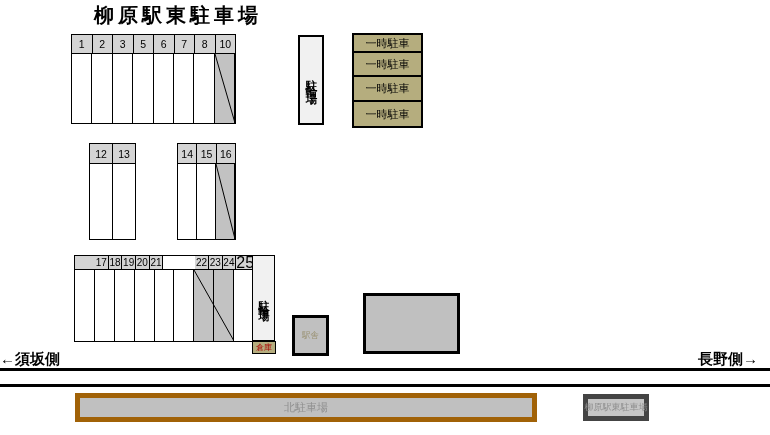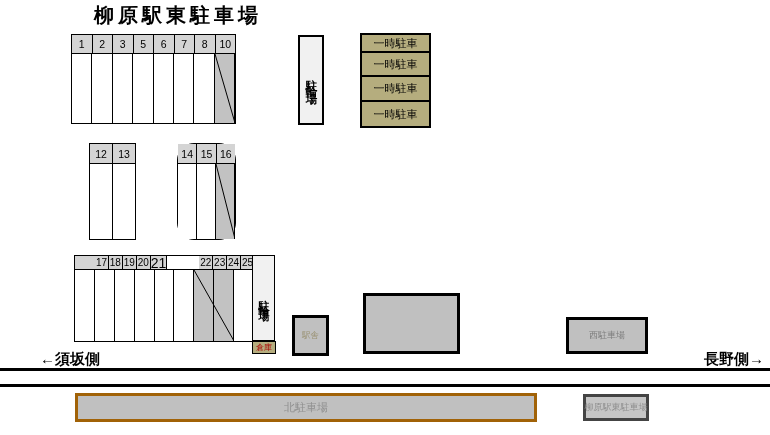--- a/index.html
+++ b/index.html
@@ -26,37 +26,37 @@
   .bc.shaded { background:#c2c2c2; }
   .diag { position:absolute; top:0; pointer-events:none; }
   
   .vstrip {
     position:absolute; background:#f1f1f1; border:2px solid #000;
     display:flex; align-items:center; justify-content:center;
   }
   .vtext { writing-mode:vertical-rl; text-orientation:upright; font-size:11.5px; letter-spacing:7px; font-weight:bold; }
   
   .tempbox {
-    position:absolute; left:360px; width:71px; background:#b5ad7e; border:2px solid #000;
+    position:absolute; left:352px; width:71px; background:#b5ad7e; border:2px solid #000;
     display:flex; align-items:center; justify-content:center; font-size:11px; white-space:nowrap;
   }
   
   .bigbox {
     position:absolute; background:#c0c0c0; border:3px solid #000;
     display:flex; align-items:center; justify-content:center; white-space:nowrap;
   }
   .storage {
     position:absolute; left:252px; top:341px; width:24px; height:13px;
     background:#b5ad7e; border:1px solid #000; color:#aa0000; font-size:8px;
     display:flex; align-items:center; justify-content:center; white-space:nowrap; overflow:hidden;
   }
   .rail { position:absolute; left:0; width:770px; height:3px; background:#000; }
-  .dir { position:absolute; top:350px; font-size:15px; font-weight:bold; white-space:nowrap;padding-left:40px; }
+  .dir { position:absolute; top:350px; font-size:15px; font-weight:bold; white-space:nowrap; }
   .flatbox {
-    position:absolute; background:#c0c0c0; border:3px solid #a16207;
+    position:absolute; background:#c0c0c0; border:5px solid #a16207;
     display:flex; align-items:center; justify-content:center; white-space:nowrap;
   }
 </style>
 </head>
 <body>
 
 <div id="stage">
 
   <div class="title">柳原駅東駐車場</div>
 
@@ -90,21 +90,21 @@
     <div class="hdr" style="height:20px;">
       <div class="hc">12</div>
       <div class="hc">13</div>
     </div>
     <div class="bod">
       <div class="bc"></div>
       <div class="bc"></div>
     </div>
   </div>
 
-  <div class="block" style="left:177px; top:143px; width:59px; height:97px;border-radius:17px;">
+  <div class="block" style="left:177px; top:143px; width:59px; height:97px;">
     <div class="hdr" style="height:20px;">
       <div class="hc">14</div>
       <div class="hc">15</div>
       <div class="hc">16</div>
     </div>
     <div class="bod">
       <div class="bc"></div>
       <div class="bc"></div>
       <div class="bc shaded"></div>
       <svg class="diag" style="right:0;" width="19" height="75">
@@ -112,25 +112,25 @@
       </svg>
     </div>
   </div>
 
   <div class="block" style="left:74px; top:255px; width:181px; height:87px;">
     <div class="hdr" style="height:14px;">
       <div class="hc" style="font-size:10px;padding-left:20px;">17</div>
       <div class="hc" style="font-size:10px;">18</div>
       <div class="hc" style="font-size:10px;">19</div>
       <div class="hc" style="font-size:10px;">20</div>
-      <div class="hc" style="font-size:14px;">21</div>
+      <div class="hc" style="font-size:10px;">21</div>
       <div class="hc" style="font-size:10px;margin-left:32px;">22</div>
       <div class="hc" style="font-size:10px;">23</div>
       <div class="hc" style="font-size:10px;">24</div>
-      <div class="hc" style="font-size:10px;text-align:right;">25</div>
+      <div class="hc" style="font-size:16px;text-align:right;">25</div>
     </div>
     <div class="bod">
       <div class="bc"></div>
       <div class="bc"></div>
       <div class="bc"></div>
       <div class="bc"></div>
       <div class="bc"></div>
       <div class="bc"></div>
       <div class="bc shaded"></div>
       <div class="bc shaded"></div>
@@ -165,26 +165,23 @@
   <div class="storage">
     <span>倉庫</span>
   </div>
 
   <div class="bigbox" style="left:292px; top:315px; width:37px; height:41px; font-size:8.5px; color:#9a9273;">
     <span>駅舎</span>
   </div>
 
   <div class="bigbox" style="left:363px; top:293px; width:97px; height:61px;"></div>
 
-  <div class="bigbox" style="left:566px; top:317px; width:82px; height:37px; font-size:9px; color:#7d7d7d;">
-    <span>西駐車場</span>
-  </div>
 
   <div class="dir" style="left:0px;">←須坂側</div>
-  <div class="dir" style="right:6px;">長野側→</div>
+  <div class="dir" style="right:12px;">長野側→</div>
 
   <div class="rail" style="top:368px;"></div>
   <div class="rail" style="top:384px;"></div>
 
   <div class="flatbox" style="left:75px; top:393px; width:462px; height:29px; font-size:11px; color:#8f8f8f;">
     <span>北駐車場</span>
   </div>
 
   <div class="flatbox" style="left:583px; top:394px; width:66px; height:27px; font-size:9px; color:#8f8f8f; background:#c6c6c6; border-color:#444;">
     <span>柳原駅東駐車場</span>

